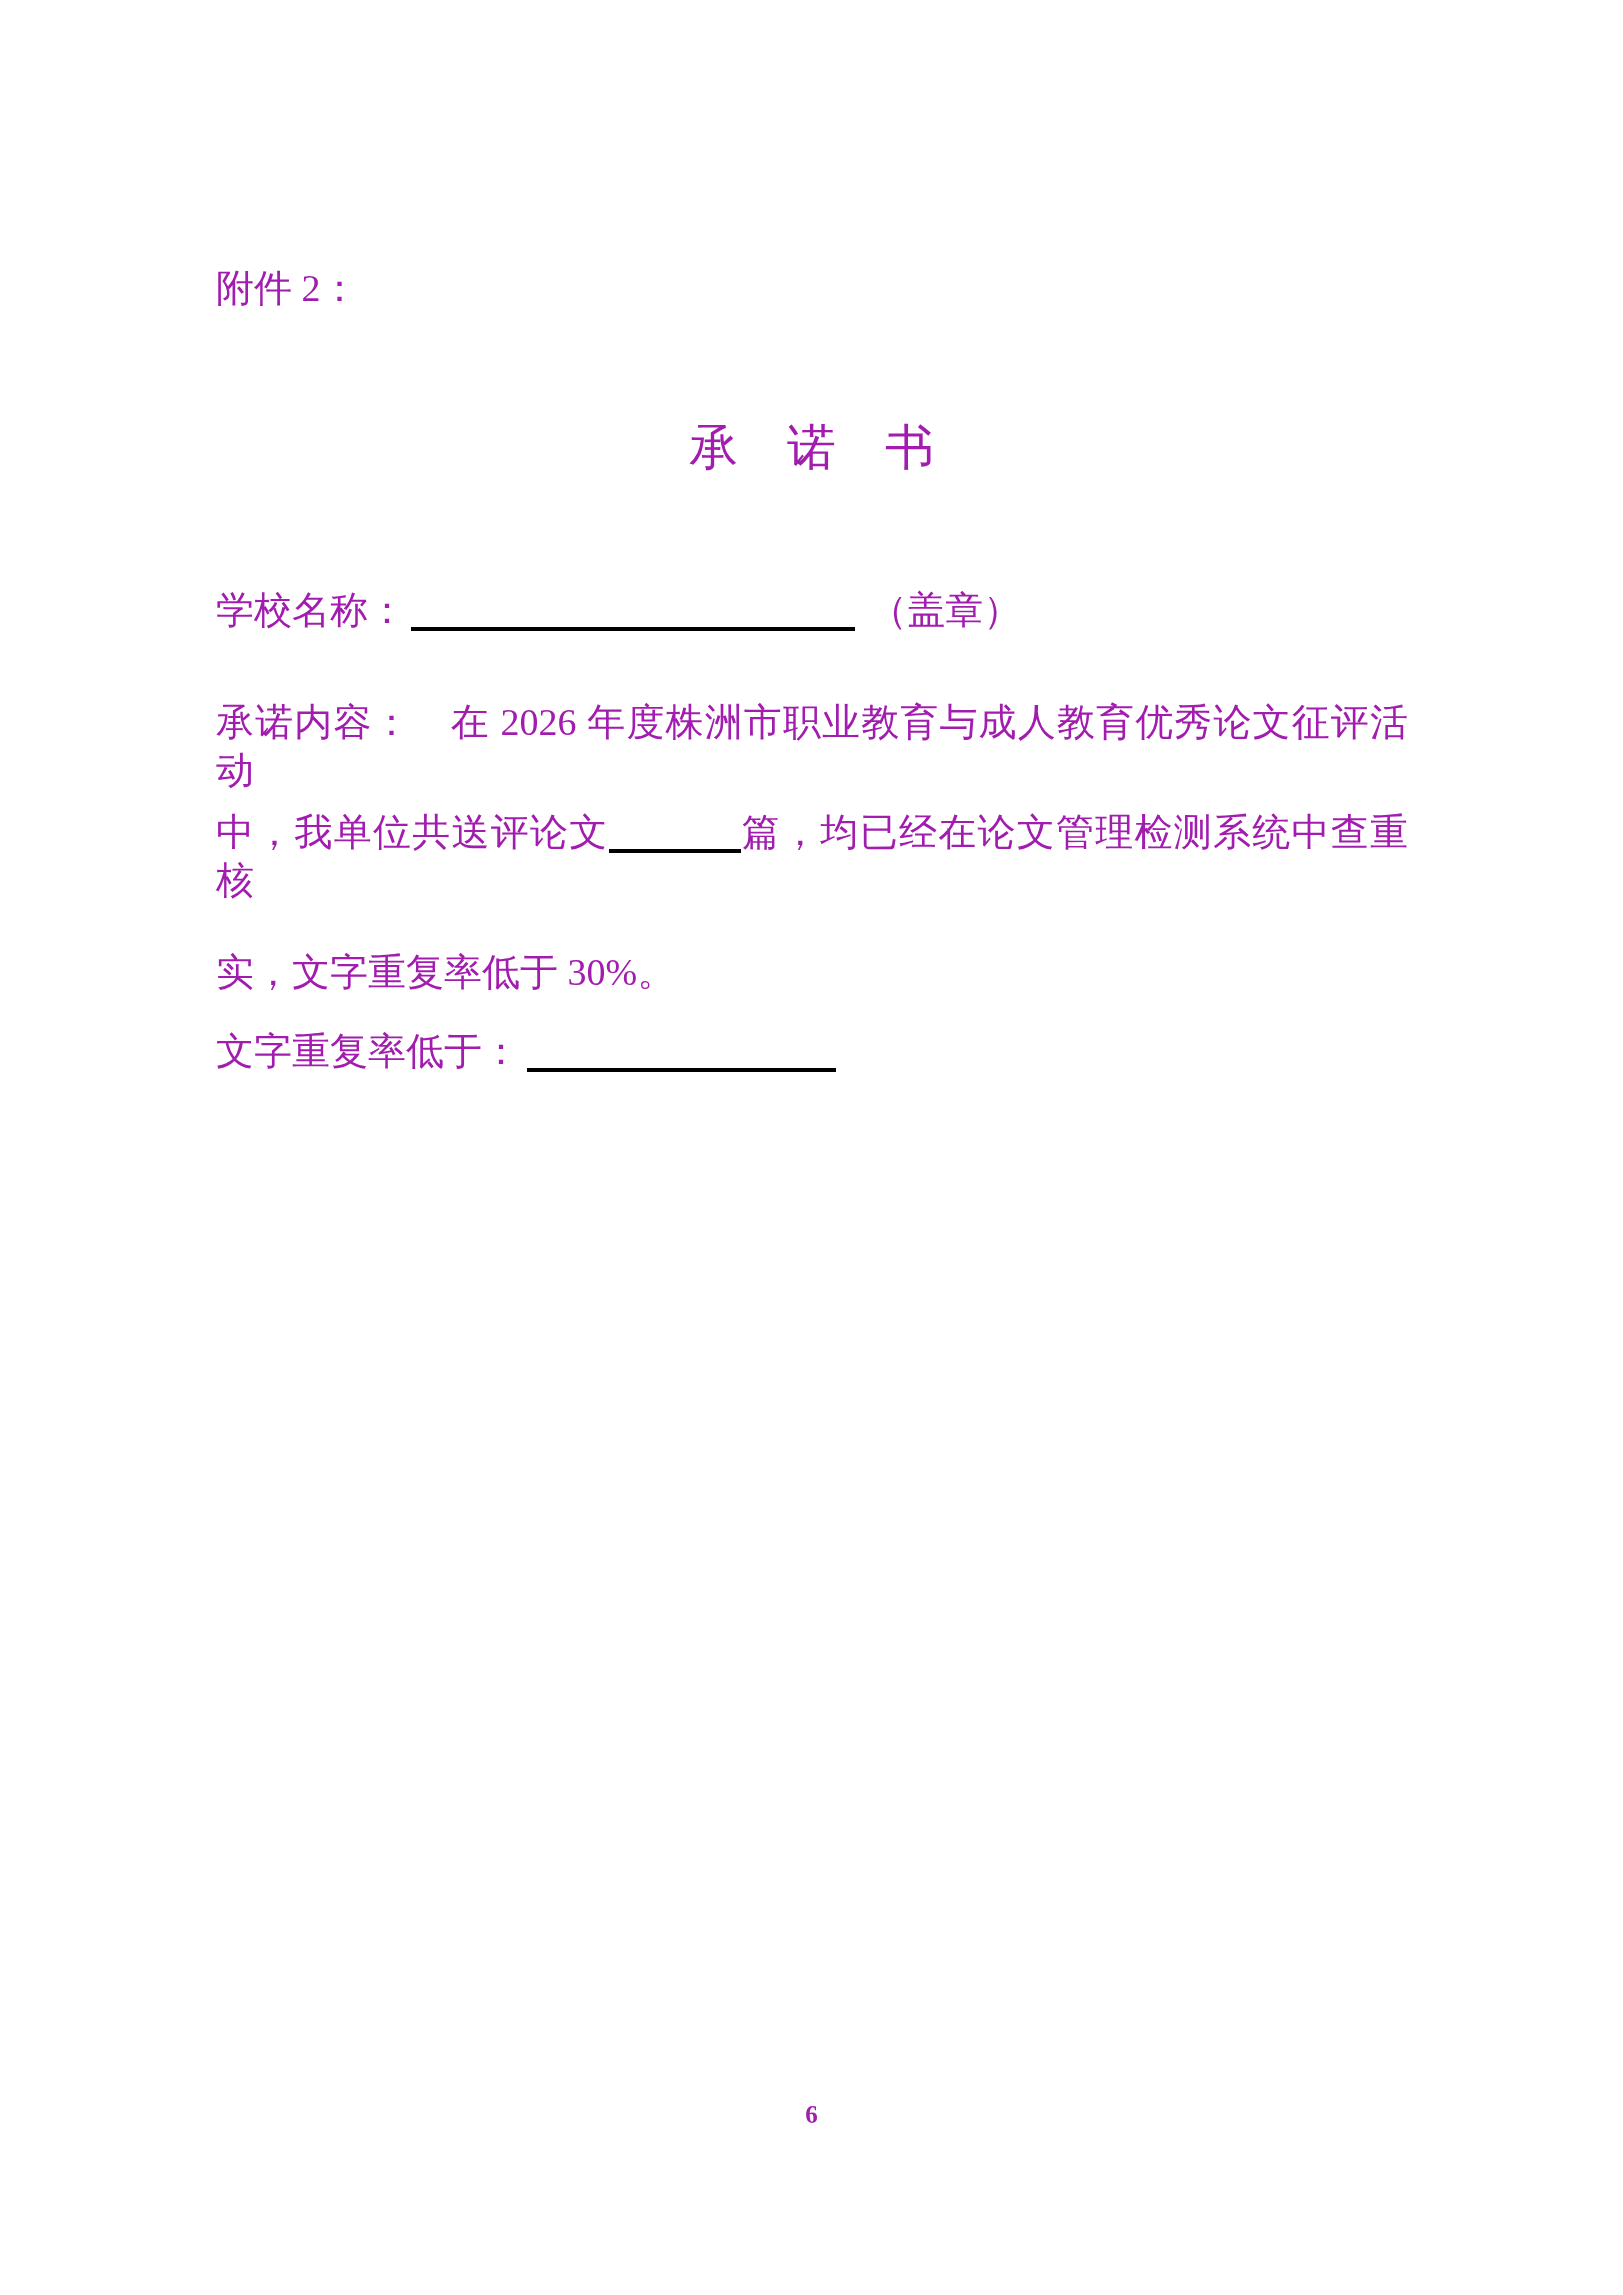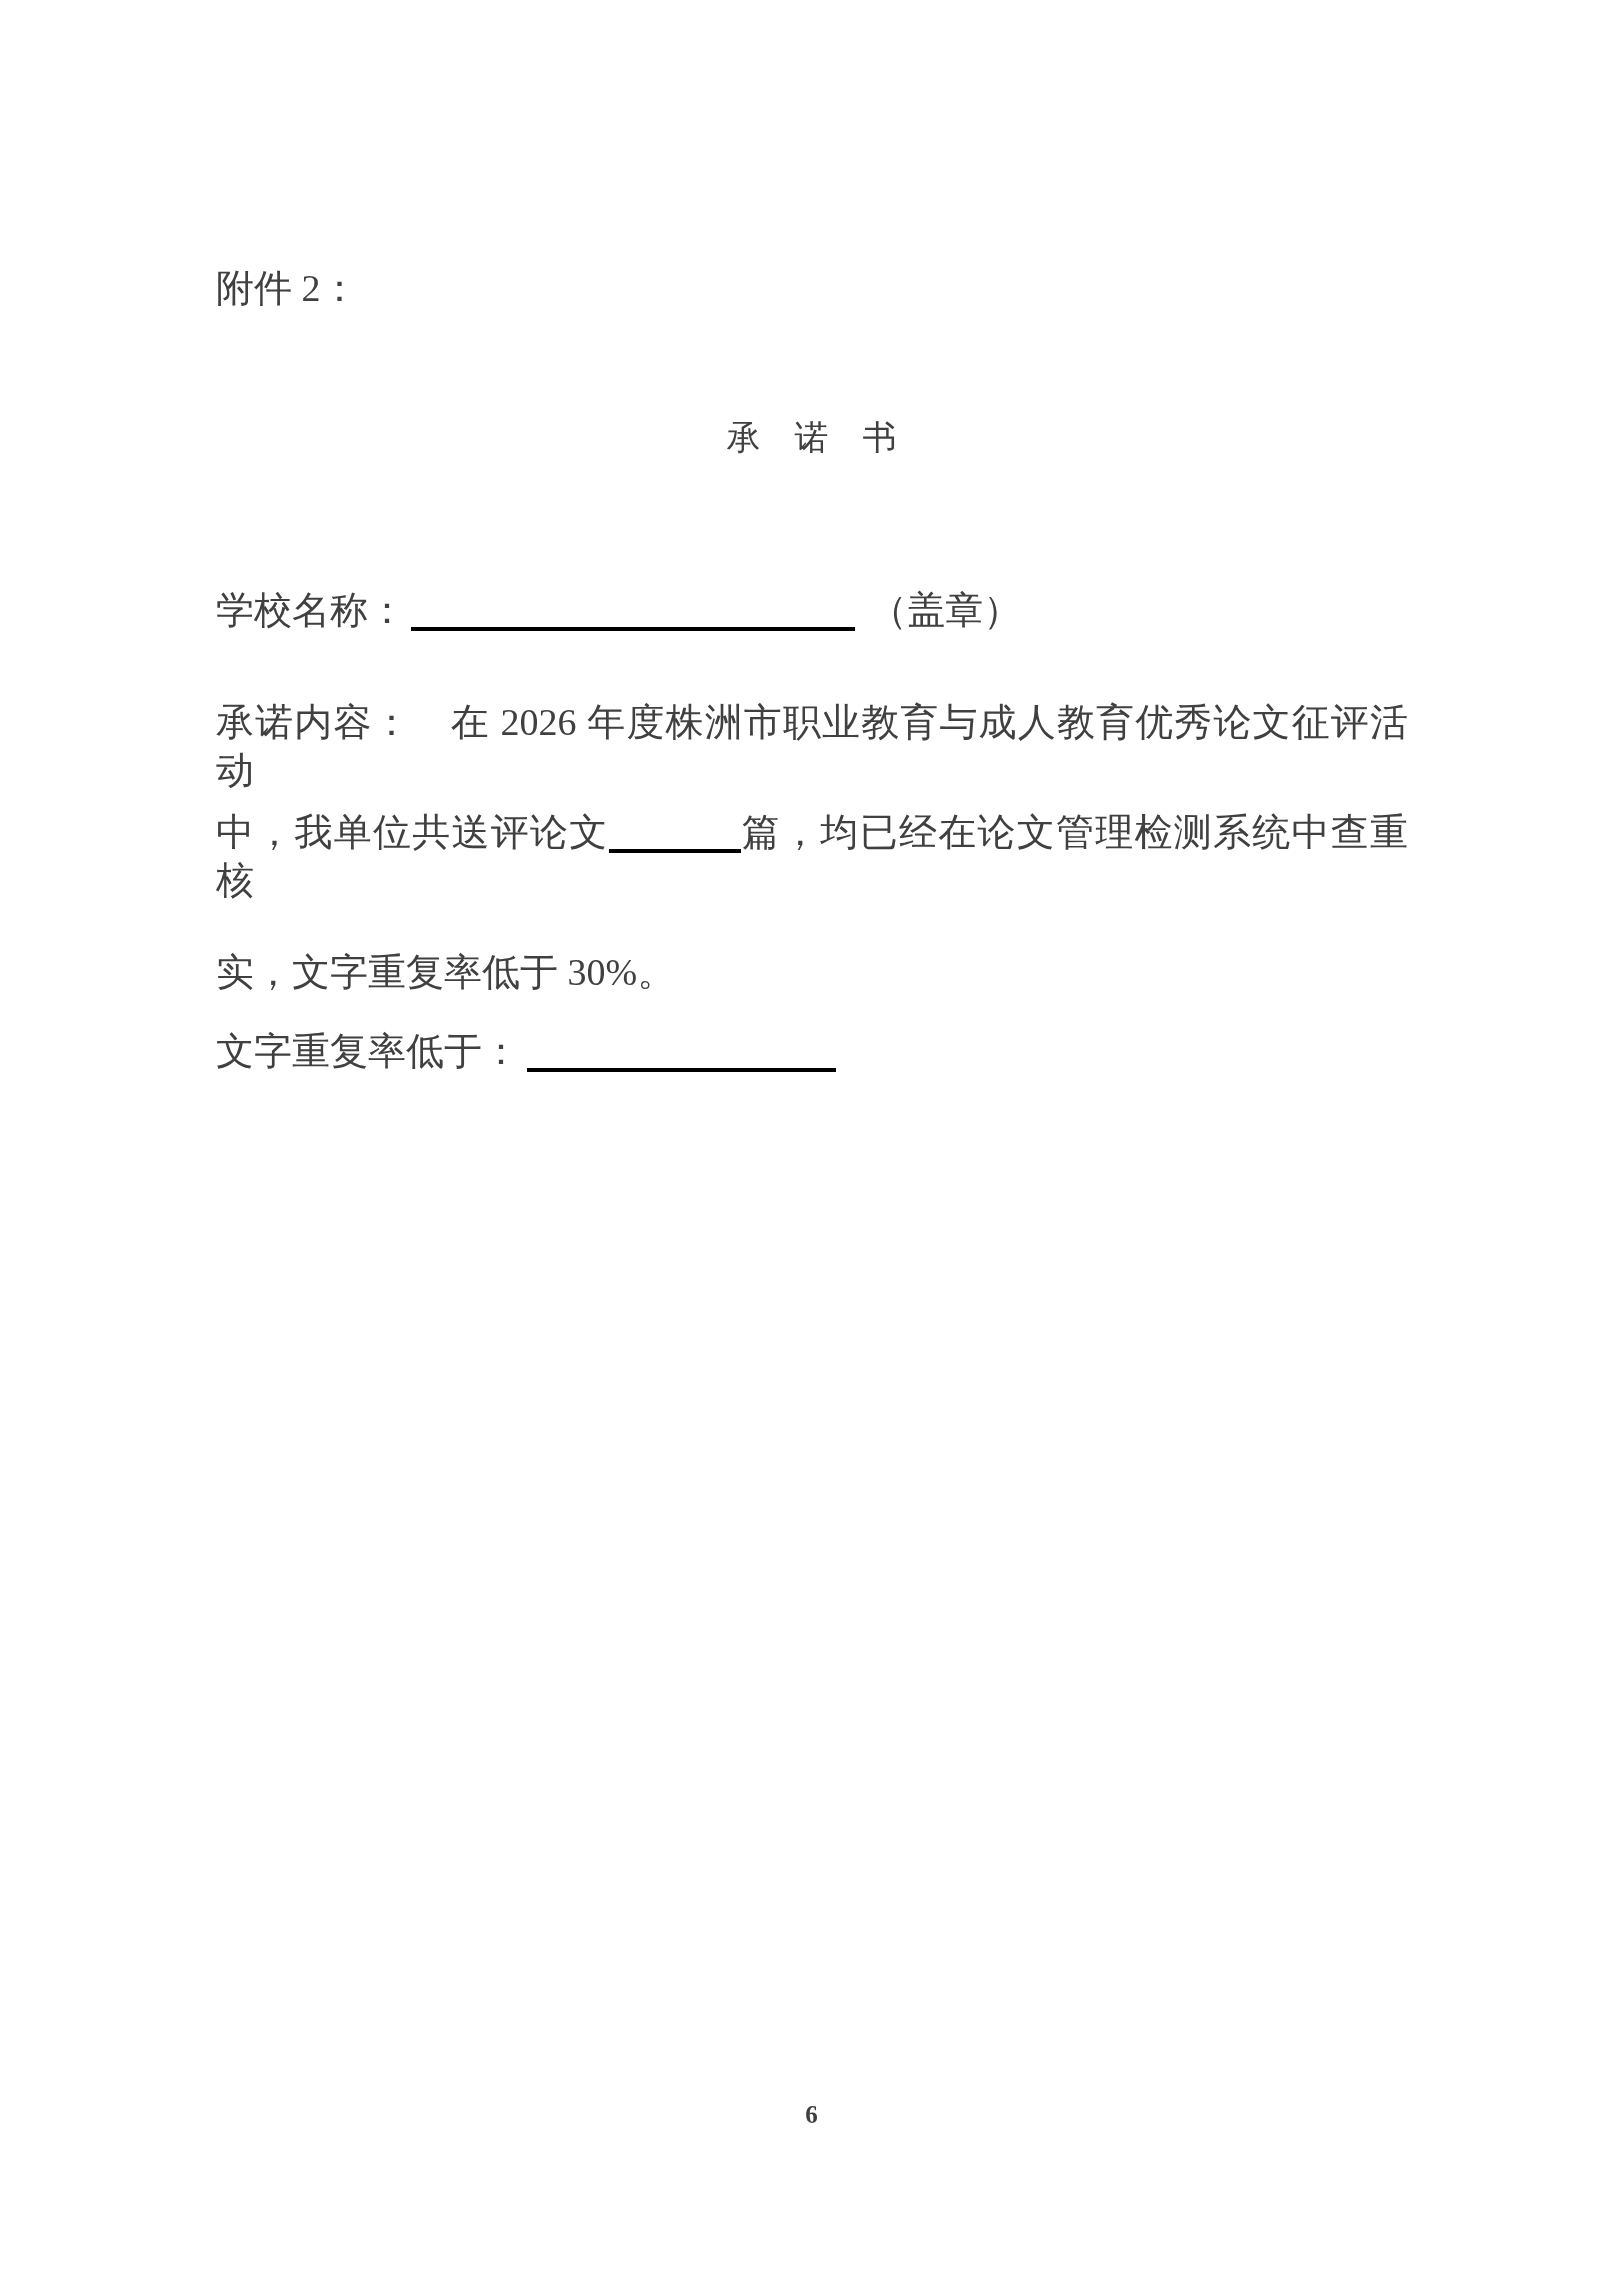--- a/index.html
+++ b/index.html
@@ -6,39 +6,39 @@
     margin: 0;
     padding: 0;
     background: #888;
   }
   .page {
     position: relative;
     width: 1623px;
     height: 2295px;
     margin: 0 auto;
     background: #ffffff;
-    color: #404040;
+    color: #a21caf;
     font-family: "Liberation Serif", "DejaVu Serif", serif;
     font-size: 38px;
     line-height: 1.25;
     overflow: hidden;
   }
   .attachment-label {
     position: absolute;
     left: 216px;
     top: 265px;
   }
   .doc-title {
     position: absolute;
     left: 0;
     top: 417px;
     width: 100%;
     margin: 0;
     text-align: center;
-    font-size: 34px;
+    font-size: 49px;
     font-weight: normal;
   }
   .school-line {
     position: absolute;
     left: 216px;
     top: 587px;
     white-space: nowrap;
   }
   .body-line {
     position: absolute;

